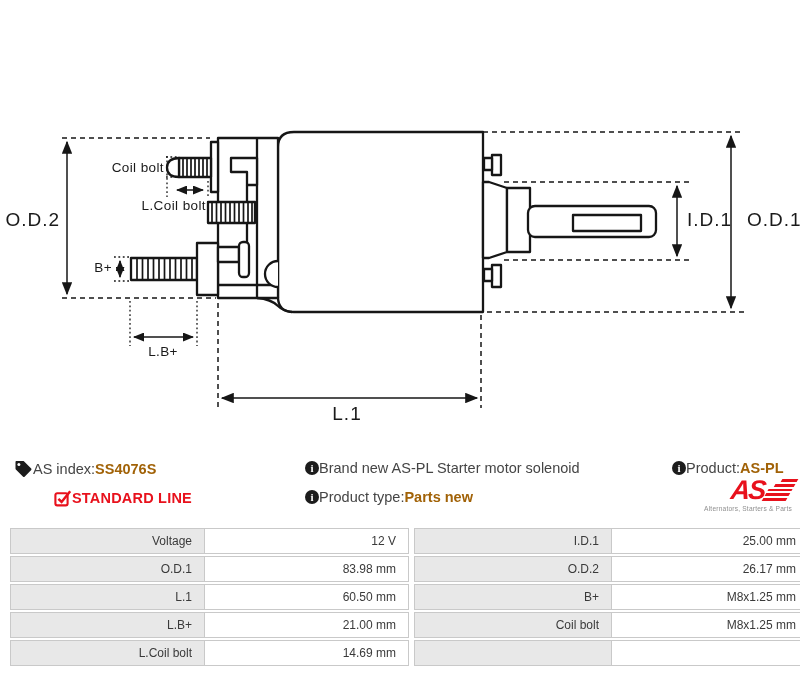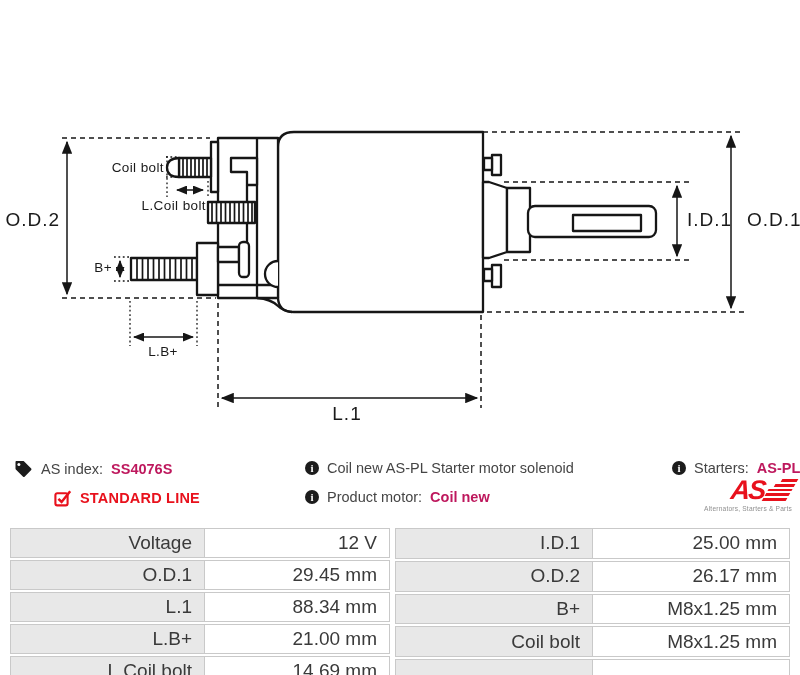--- a/index.html
+++ b/index.html
@@ -6,23 +6,23 @@
   .page{position:relative;width:800px;height:675px;background:#fff;overflow:hidden;
         font-family:"Liberation Sans",sans-serif;color:#3b3b3b;}
   svg text{font-family:"Liberation Sans",sans-serif;}
 
   
   .diagram{position:absolute;left:0;top:0;}
   .dim-label-lg{font-size:19px;letter-spacing:1px;fill:#1a1a1a;}
   .dim-label-sm{font-size:13.5px;letter-spacing:.4px;fill:#1a1a1a;}
 
   
-  .info-item{position:absolute;display:flex;align-items:center;gap:8px;
+  .info-item{position:absolute;display:flex;align-items:center;gap:0;
              font-size:14.5px;color:#454545;white-space:nowrap;}
-  .info-item b{color:#be185d;}
+  .info-item b{color:#a16207;}
   .info-icon{display:inline-flex;align-items:center;justify-content:center;flex:0 0 auto;
              width:14px;height:14px;border-radius:50%;background:#1c1c1c;color:#fff;
              font-family:"Liberation Serif",serif;font-weight:bold;font-size:11px;line-height:1;}
   .red{color:var(--red);font-weight:bold;letter-spacing:.2px;}
 
   
   .logo{position:absolute;left:698px;top:477px;width:94px;text-align:right;}
   .logo-mark{display:flex;align-items:center;justify-content:flex-end;height:26px;}
   .logo-as{font-size:27px;font-weight:bold;font-style:italic;color:var(--red);
            letter-spacing:-2px;line-height:1;transform:skewX(-6deg);}
@@ -32,25 +32,25 @@
   .stripes i:nth-child(2){width:20px;margin-left:4px;}
   .stripes i:nth-child(3){width:24px;}
   .stripes i:nth-child(4){width:24px;}
   .stripes i:nth-child(5){width:24px;}
   .logo-tagline{font-size:6.6px;color:#8f8f8f;letter-spacing:.2px;margin-top:2px;}
 
   
   .tables-wrap{position:absolute;left:10px;top:526px;width:780px;display:flex;gap:5px;}
   table.spec{border-collapse:separate;border-spacing:0 2px;table-layout:fixed;}
   table.spec td{box-sizing:border-box;height:26px;padding:3px 12px 3px 8px;
-                font-size:19px;color:#3a3a3a;text-align:right;vertical-align:middle;
+                font-size:12px;color:#3a3a3a;text-align:right;vertical-align:middle;
                 border:1px solid #c9c9c9;background:#fff;overflow:hidden;}
   table.spec td.lbl{background:#e8e8e8;}
   table.spec td.val{border-left:none;}
-  .t-left{width:380px;}  .t-left td.lbl{width:195px;} .t-left td.val{width:185px;}
+  .t-left{width:380px;}  .t-left td.lbl{width:195px;} .t-left td.val{width:204px;}
   .t-right{width:395px;} .t-right td.lbl{width:198px;} .t-right td.val{width:197px;}
 </style>
 </head>
 <body>
 
 <div class="page" style="--red:#e8111c">
 
   <svg class="diagram" width="800" height="430" viewBox="0 0 800 430">
     <defs>
       <marker id="ah" viewBox="0 0 10 8" refX="9" refY="4" markerWidth="9" markerHeight="7" orient="auto-start-reverse">
@@ -155,32 +155,32 @@
   <div class="info-item" style="left:14px;top:489px;padding-left:40px;">
     <svg width="18" height="18" viewBox="0 0 18 18">
       <rect x="1.4" y="4.2" width="12.2" height="12.2" rx="1.8" fill="none" stroke="#e8111c" stroke-width="2.1"></rect>
       <path d="M4.4,9.8 L7.6,13 L16.2,2.2" fill="none" stroke="#e8111c" stroke-width="2.5"></path>
     </svg>
     <span class="red">STANDARD LINE</span>
   </div>
 
   <div class="info-item" style="left:305px;top:460px;">
     <span class="info-icon">i</span>
-    <span>Coil new AS-PL Starter motor solenoid</span>
+    <span>Brand new AS-PL Starter motor solenoid</span>
   </div>
 
   <div class="info-item" style="left:305px;top:489px;">
     <span class="info-icon">i</span>
-    <span>Product motor:</span>
-    <b>Coil new</b>
+    <span>Product type:</span>
+    <b>Parts new</b>
   </div>
 
   <div class="info-item" style="left:672px;top:460px;">
     <span class="info-icon">i</span>
-    <span>Starters:</span>
+    <span>Product:</span>
     <b>AS-PL</b>
   </div>
 
   <div class="logo">
     <div class="logo-mark">
       <span class="logo-as">AS</span>
       <span class="stripes">
           <i></i>
           <i></i>
           <i></i>
@@ -193,25 +193,25 @@
 
   <div class="tables-wrap">
     <table class="spec t-left">
       <tbody>
         <tr>
           <td class="lbl">Voltage</td>
           <td class="val">12 V</td>
         </tr>
         <tr>
           <td class="lbl">O.D.1</td>
-          <td class="val">29.45 mm</td>
+          <td class="val">83.98 mm</td>
         </tr>
         <tr>
           <td class="lbl">L.1</td>
-          <td class="val">88.34 mm</td>
+          <td class="val">60.50 mm</td>
         </tr>
         <tr>
           <td class="lbl">L.B+</td>
           <td class="val">21.00 mm</td>
         </tr>
         <tr>
           <td class="lbl">L.Coil bolt</td>
           <td class="val">14.69 mm</td>
         </tr>
       </tbody>

